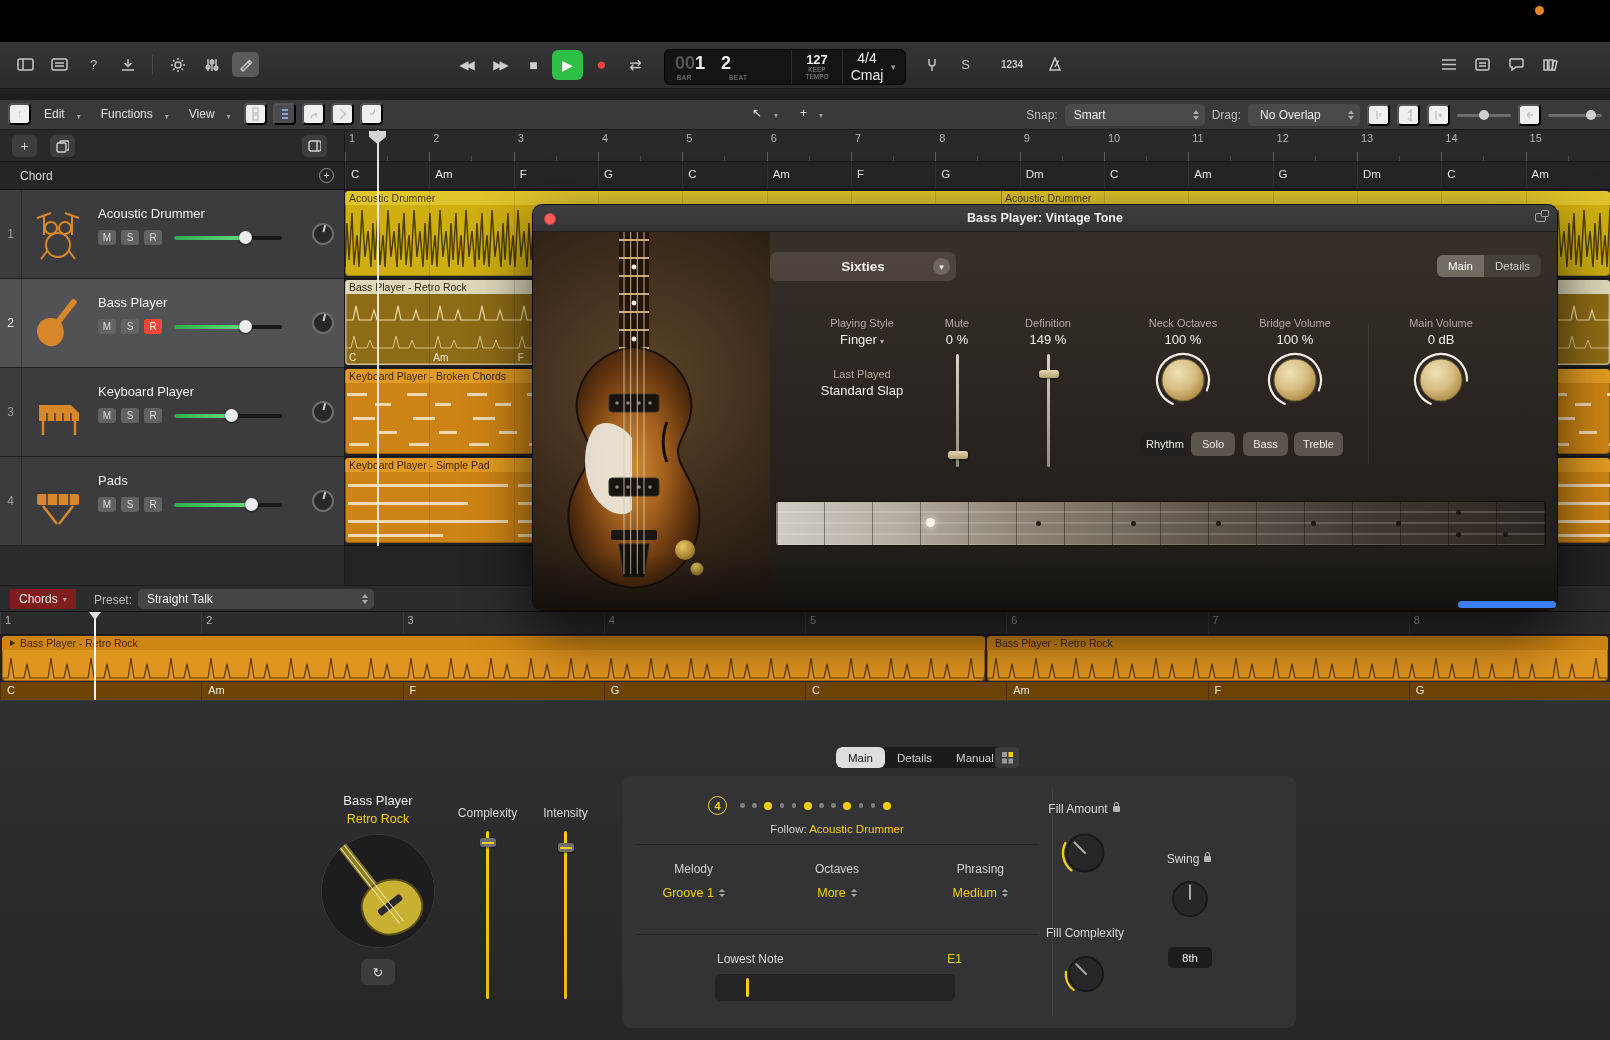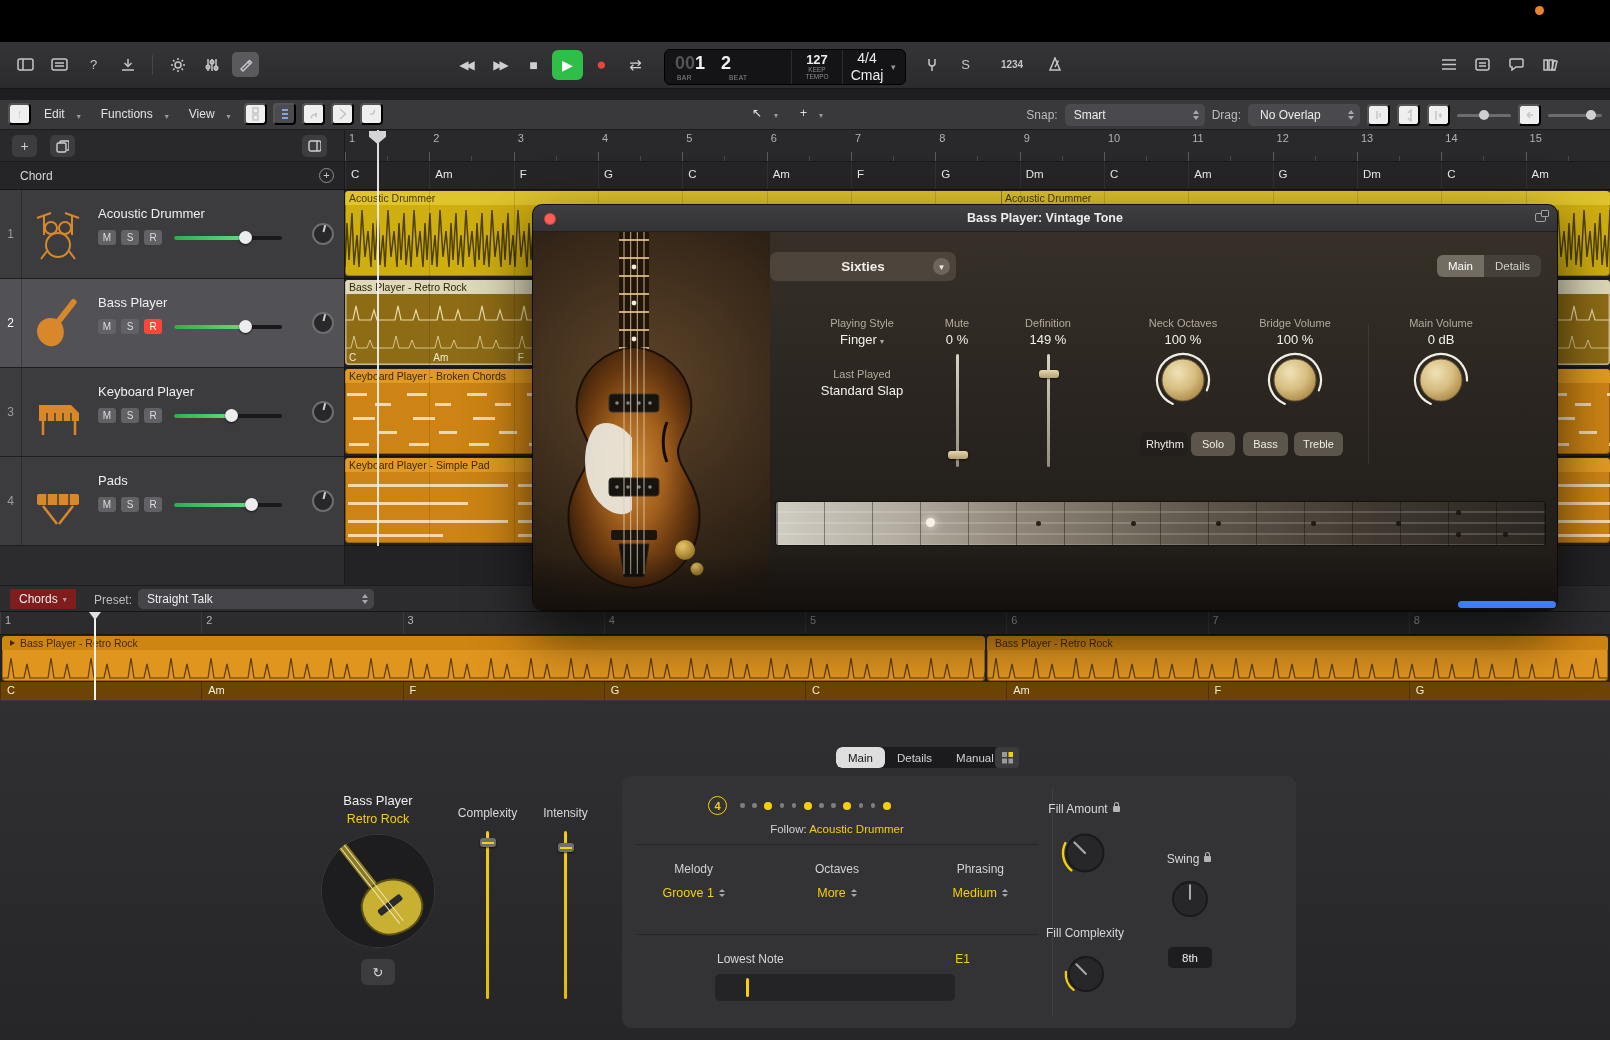--- a/index.html
+++ b/index.html
@@ -161,21 +161,21 @@
   .dot.sm{width:4.5px;height:4.5px;background:#7e7e82;}
   .dot.yl{width:8px;height:8px;background:#f5ce0c;}
   .bp-follow{position:absolute;left:0;top:47px;width:430px;text-align:center;font-size:11.5px;color:#d2d2d4;}
   .bp-follow .f-val{color:#f5ce0c;}
   .bp-params{position:absolute;left:0;top:86px;width:430px;display:flex;}
   .pp{flex:1;text-align:center;}
   .plbl{font-size:12px;color:#d2d2d4;margin-bottom:7px;}
   .pval{font-size:12.5px;color:#f5ce0c;display:inline-flex;align-items:center;gap:5px;}
   .pval .ud i.up{border-bottom-width:3.5px;} .pval .ud i.dn{border-top-width:3.5px;}
   .bp-lowest-lbl{position:absolute;left:95px;top:176px;font-size:12px;color:#d8d8da;}
-  .bp-lowest-val{position:absolute;left:308px;top:176px;width:40px;text-align:right;font-size:12px;color:#f5ce0c;}
+  .bp-lowest-val{position:absolute;left:300px;top:176px;width:40px;text-align:right;font-size:12px;color:#f5ce0c;}
   .note-slider{position:absolute;left:93px;top:198px;width:240px;height:27px;background:#242426;border-radius:5px;}
   .note-mark{position:absolute;left:13%;top:4px;width:3px;height:19px;background:#f5ce0c;border-radius:1.5px;}
   .klabel{position:absolute;font-size:12px;color:#d8d8da;text-align:center;display:flex;align-items:center;justify-content:center;gap:5px;}
   .lock{display:inline-block;width:7px;height:6px;background:#b4b4b6;border-radius:1px;position:relative;}
   .lock::before{content:"";position:absolute;left:1px;top:-4px;width:3px;height:4px;border:1.5px solid #b4b4b6;border-bottom:none;border-radius:3px 3px 0 0;}
   .grid8{position:absolute;left:546px;top:171px;width:44px;height:21px;background:#1d1d1f;border-radius:5px;border:none;color:#ececee;font-size:11.5px;}
 
   
   .playhead-main{position:absolute;left:377px;top:130px;width:1.5px;height:416px;background:#f0f0f0;opacity:.92;z-index:20;}
   .ph-mark{position:absolute;left:369px;top:131px;width:17px;height:13px;background:#d4d4d6;clip-path:polygon(0 0,100% 0,100% 45%,50% 100%,0 45%);z-index:21;}

